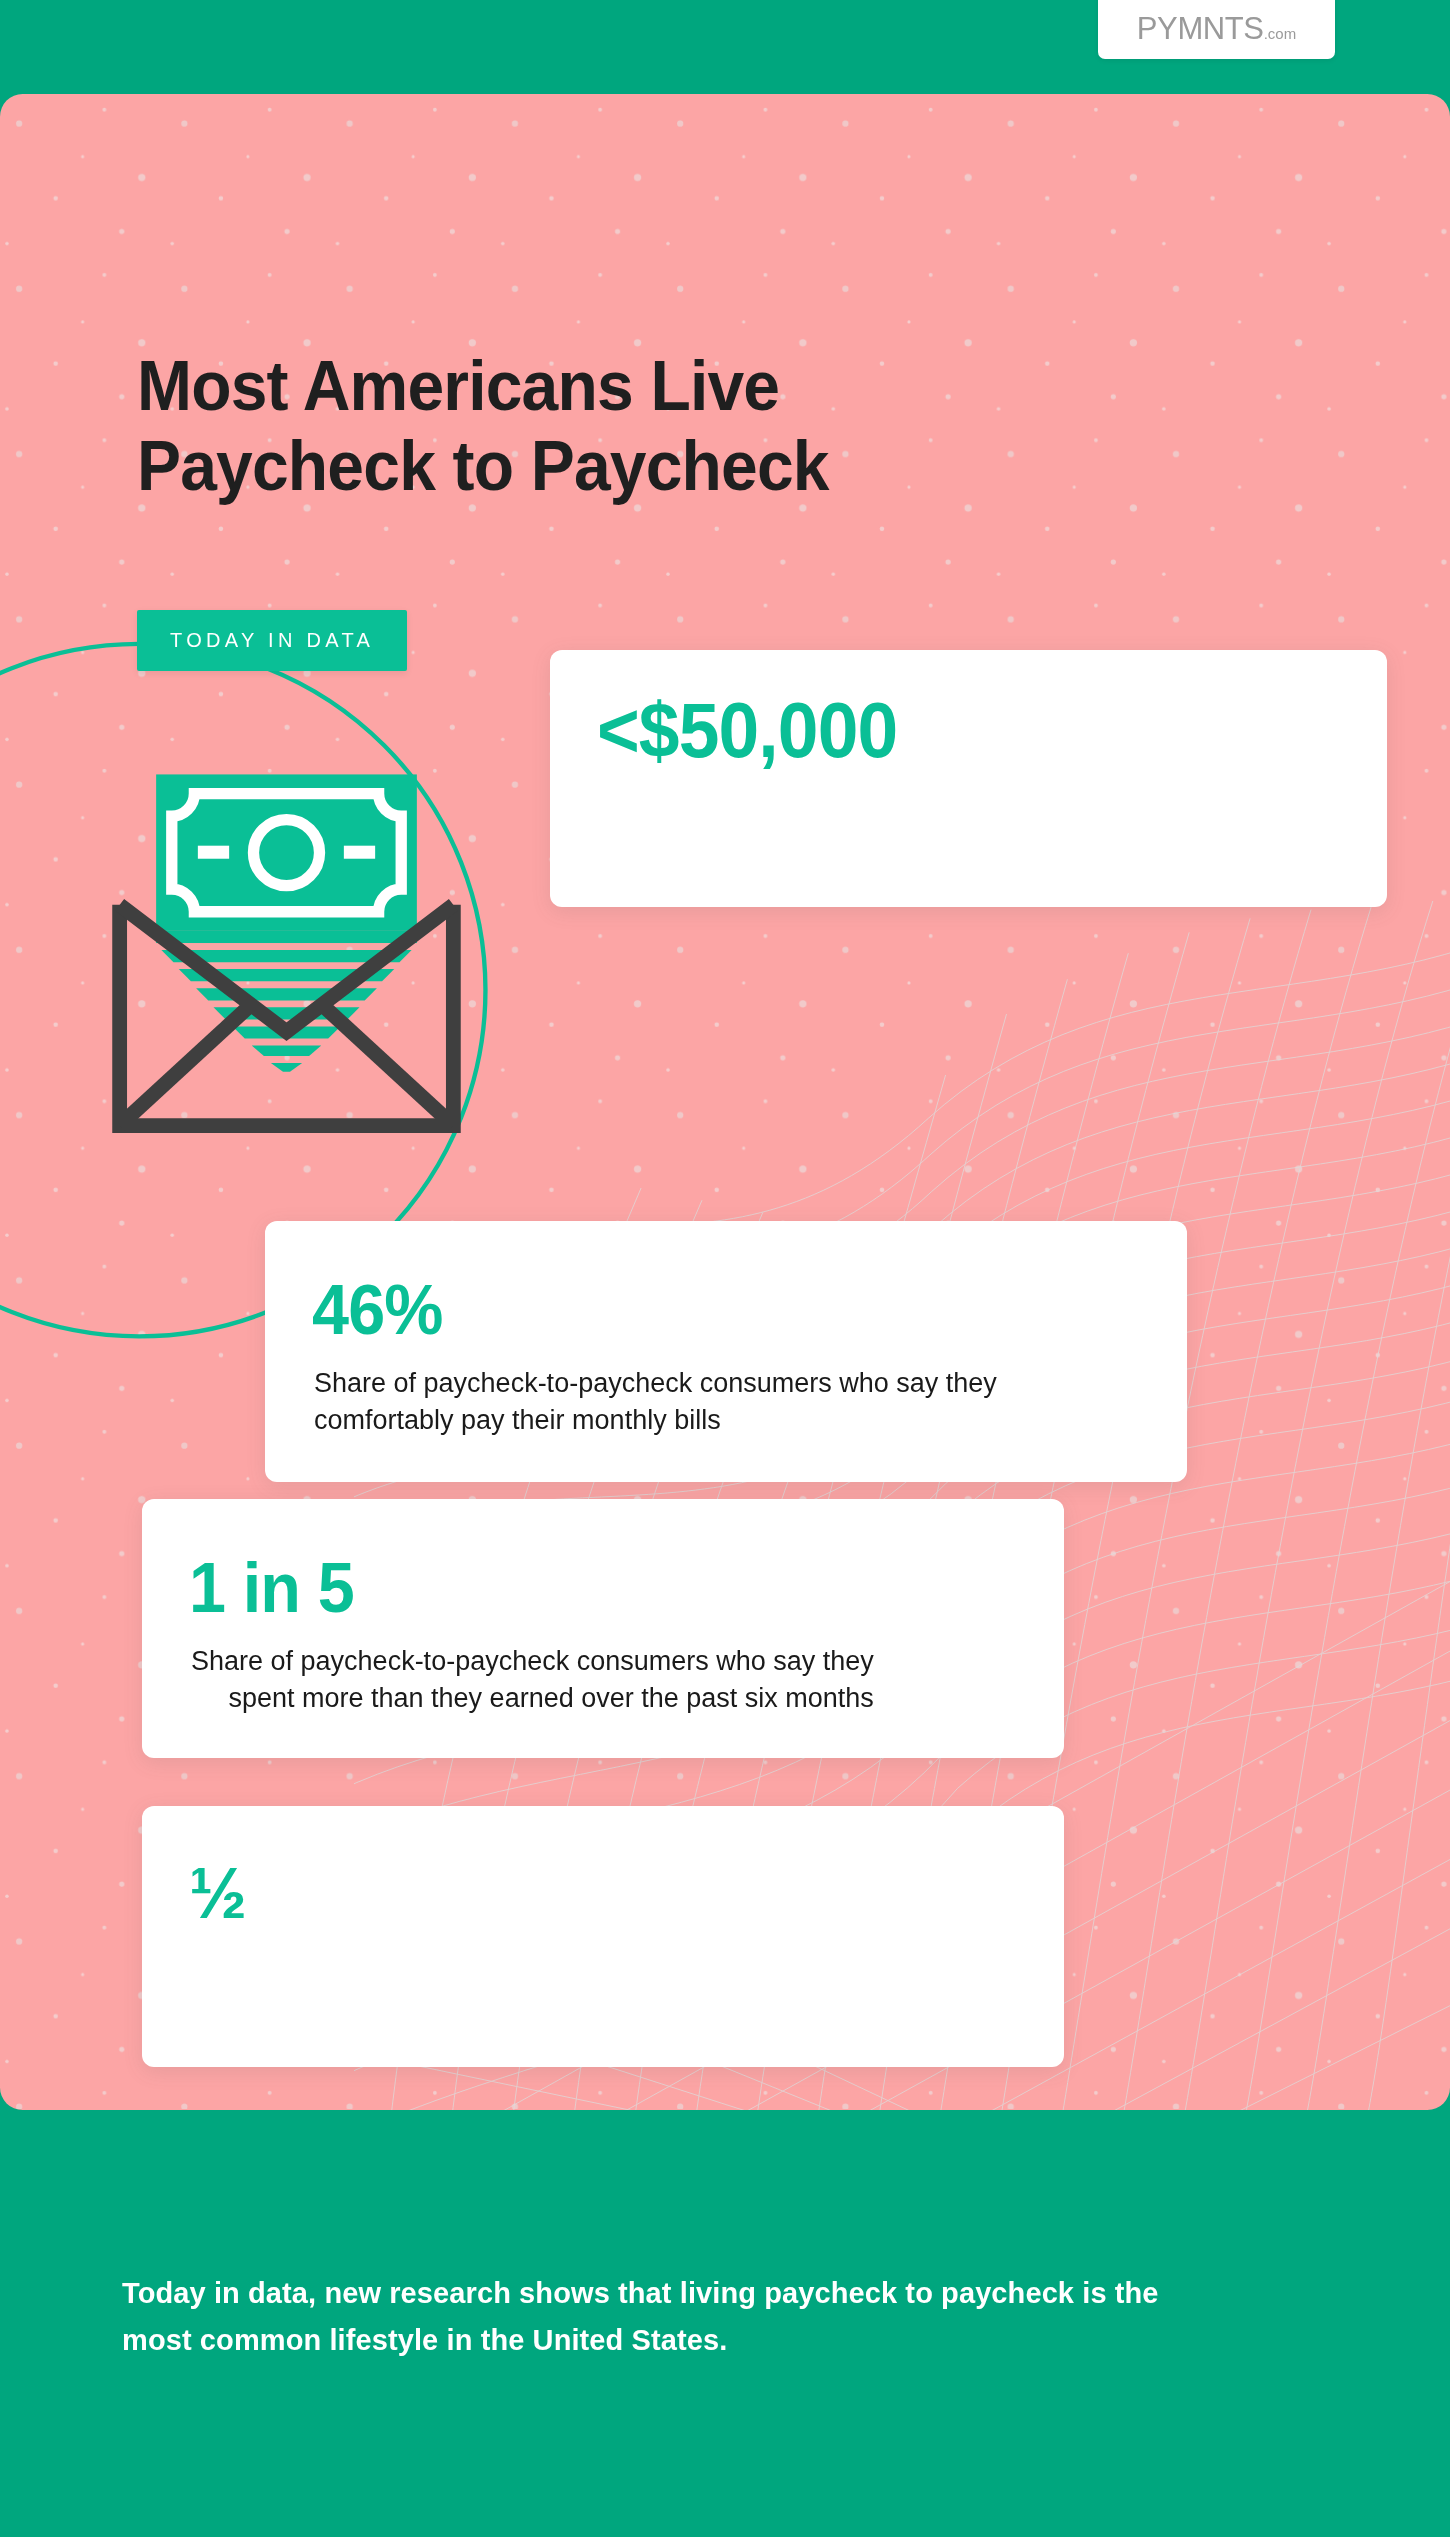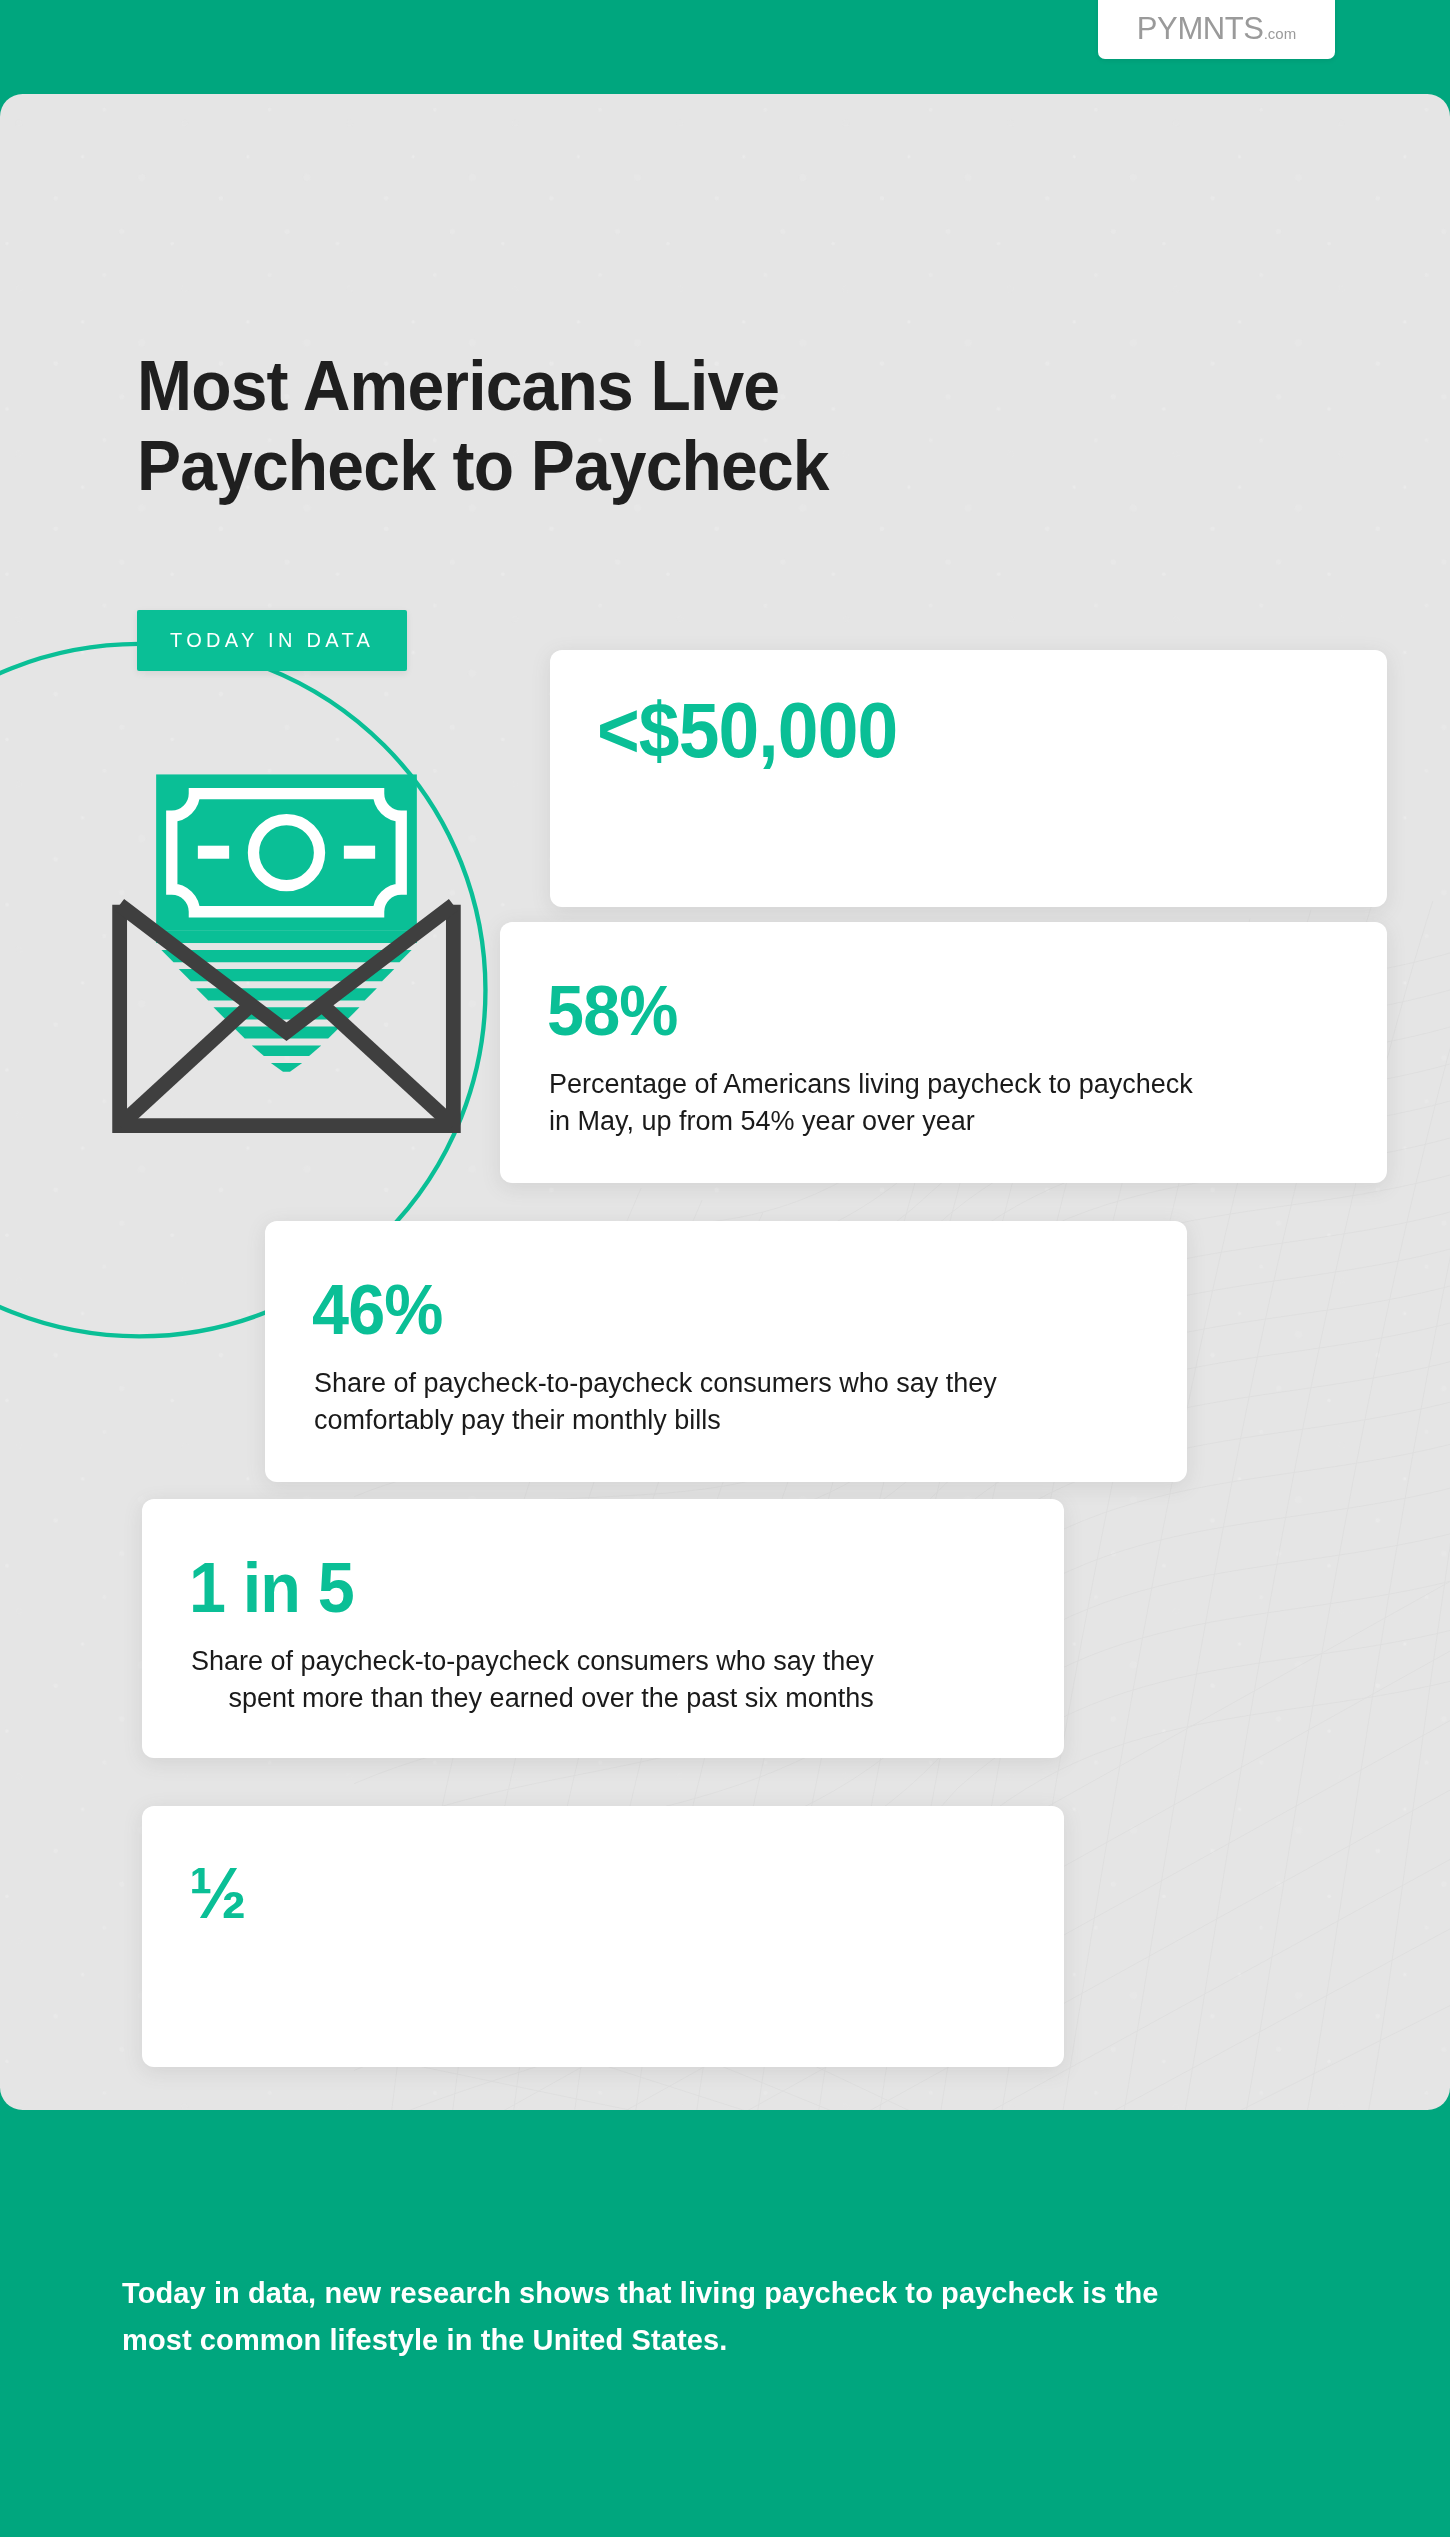--- a/index.html
+++ b/index.html
@@ -52,21 +52,21 @@
   }
   .logo-text .dotcom { font-size: 15px; letter-spacing: 0; }
 
   
   .panel {
     position: absolute;
     left: 0;
     top: 94px;
     width: 1450px;
     height: 2016px;
-    background: #e5e5e5;
+    background: #fca5a5;
     border-top-left-radius: 22.6px;
     border-top-right-radius: 22.6px;
     border-bottom-left-radius: 22.6px;
     border-bottom-right-radius: 22.6px;
     overflow: hidden;
     z-index: 4;
   }
 
   
   .panel-speckle {
@@ -339,25 +339,20 @@
       <path d="M18,172 L210,318 L402,172"></path>
       <path d="M18,426 L168,288"></path>
       <path d="M402,426 L252,288"></path>
     </g>
   </svg>
 
   <div class="card" id="card1">
     <div class="stat">&lt;$50,000</div>
   </div>
 
-  <div class="card" id="card2">
-    <div class="stat">58%</div>
-    <div class="desc">Percentage of Americans living paycheck to paycheck
-in May, up from 54% year over year</div>
-  </div>
 
   <div class="card" id="card3">
     <div class="stat">46%</div>
     <div class="desc">Share of paycheck-to-paycheck consumers who say they
 comfortably pay their monthly bills</div>
   </div>
 
   <div class="card" id="card4">
     <div class="stat">1 in 5</div>
     <div class="desc">Share of paycheck-to-paycheck consumers who say they

